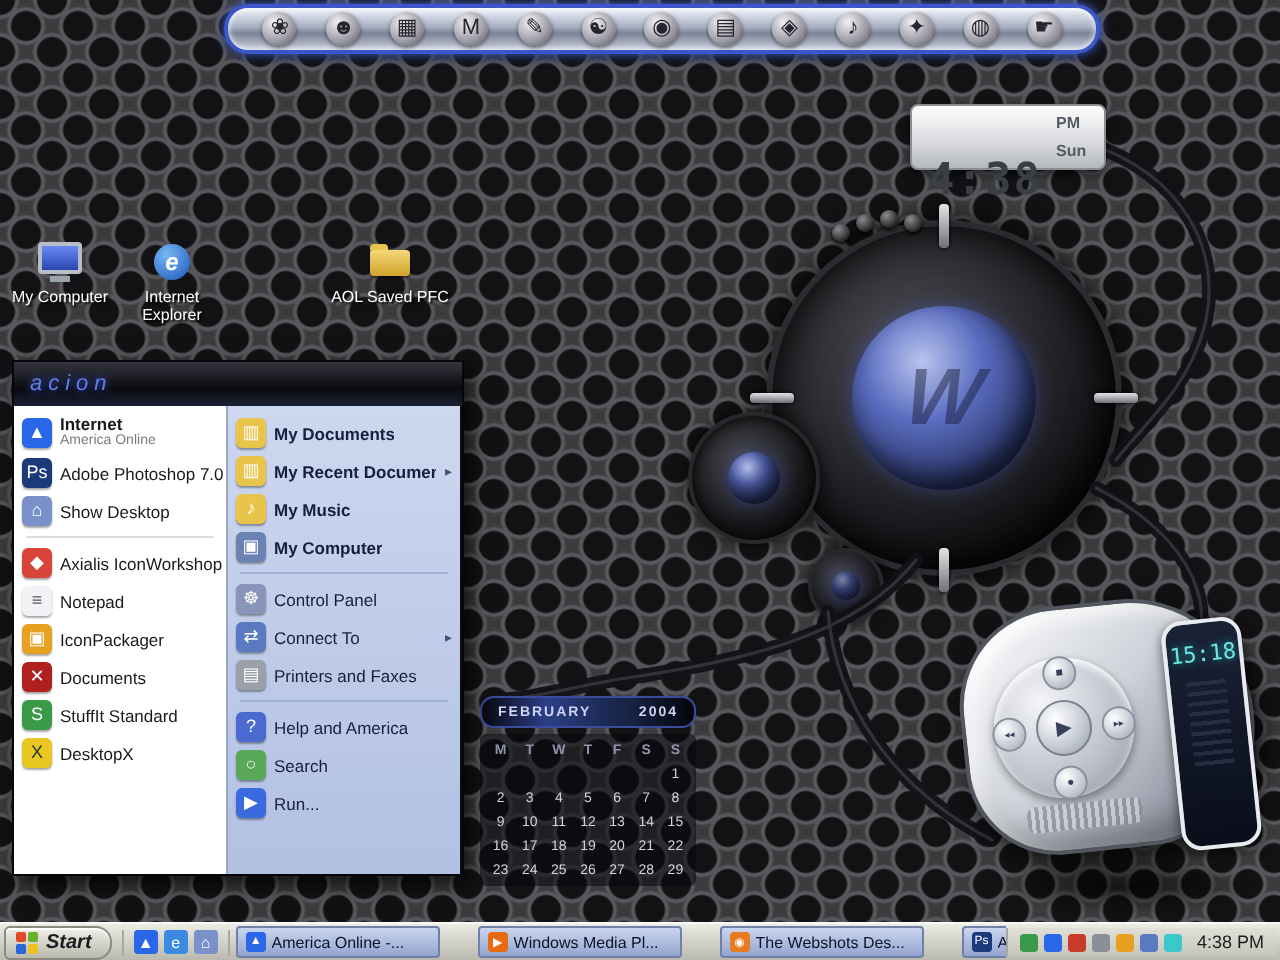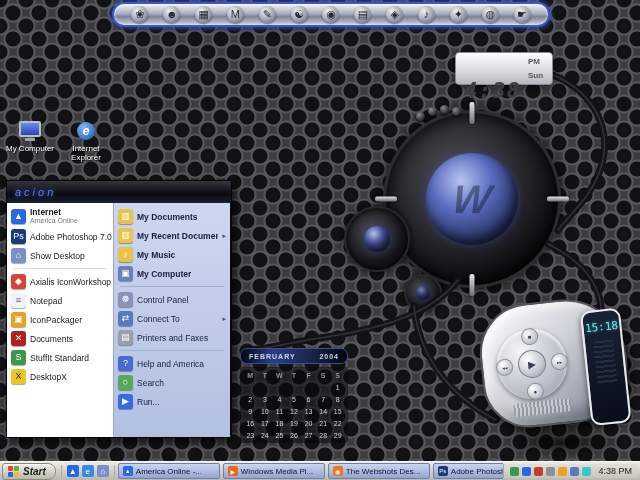--- a/index.html
+++ b/index.html
@@ -27,21 +27,21 @@
     box-shadow:0 1px 2px rgba(0,0,0,.5);
     display:flex;align-items:center;justify-content:center;font-size:11px;line-height:1;color:#26262e;}
 
   
   .clock{position:absolute;left:455px;top:52px;width:96px;height:31px;z-index:4;
     border-radius:4px;border:1px solid #8a8d94;
     background:linear-gradient(#fdfdfd,#d8dade 60%,#b4b7bd);
     box-shadow:0 2px 5px rgba(0,0,0,.65),inset 0 1px 0 #fff;
     display:flex;align-items:center;}
   .clock-time{font-family:"DejaVu Sans Mono",monospace;font-size:22px;font-weight:bold;
-    font-style:italic;color:#3a3f46;letter-spacing:1px;margin-left:8px;line-height:1;margin-top:45px;}
+    color:#3a3f46;letter-spacing:1px;margin-left:8px;line-height:1;margin-top:45px;}
   .clock-side{margin-left:7px;height:23px;display:flex;flex-direction:column;
     justify-content:space-between;font-size:8px;font-weight:bold;color:#555a62;}
 
   
   .sp{position:absolute;border-radius:50%;z-index:2;}
   .sp-big{left:383px;top:110px;width:172px;height:172px;
     background:radial-gradient(circle at 40% 35%,#4b4b50,#1b1b1f 58%,#060607 78%);
     border:3px solid #2c2c30;box-shadow:0 0 14px rgba(0,0,0,.85),inset 0 0 20px #000;}
   .sp-med{left:344px;top:206px;width:62px;height:62px;
     background:radial-gradient(circle at 40% 35%,#45454a,#17171a 60%,#060607);
@@ -164,21 +164,21 @@
     box-shadow:inset 0 1px 0 #fff;display:flex;align-items:center;gap:4px;
     font-size:10px;font-weight:bold;font-style:italic;color:#1c1c1c;cursor:pointer;}
   .flag{width:11px;height:11px;position:relative;flex:0 0 auto;}
   .flag i{position:absolute;width:5px;height:5px;border-radius:1px;}
   .flag .r{left:0;top:0;background:#e04a2a;} .flag .g{right:0;top:0;background:#6ab02a;}
   .flag .b{left:0;bottom:0;background:#2a66d8;} .flag .y{right:0;bottom:0;background:#f0c020;}
   .qlaunch{display:flex;gap:3px;margin:0 3px;padding:0 5px;height:13px;align-items:center;
     border-left:1px solid #a8a89e;border-right:1px solid #a8a89e;}
   .ql-icon{width:12px;height:12px;border-radius:2px;font-size:8px;color:#fff;cursor:pointer;
     display:flex;align-items:center;justify-content:center;}
-  .tb-windows{display:flex;gap:3px;flex:1;overflow:hidden;}
+  .tb-windows{display:flex;gap:19px;flex:1;overflow:hidden;}
   .tb-btn{width:92px;height:14px;border-radius:2px;border:1px solid #7080a8;flex:0 0 auto;cursor:pointer;
     background:linear-gradient(#cad6f0,#93a4ce);display:flex;align-items:center;gap:3px;padding:0 4px;}
   .tb-ic{width:10px;height:10px;border-radius:2px;flex:0 0 auto;font-size:6px;color:#fff;
     display:flex;align-items:center;justify-content:center;}
   .tb-label{font-size:8px;color:#0c1428;white-space:nowrap;overflow:hidden;}
   .tray{display:flex;align-items:center;gap:3px;height:14px;margin-right:2px;padding:0 6px;
     border-left:1px solid #a8a89e;background:linear-gradient(#e0e0d8,#c6c6bc);}
   .tray-ic{width:9px;height:9px;border-radius:2px;cursor:pointer;}
   .tray-time{font-size:9px;color:#1c1c1c;margin-left:4px;white-space:nowrap;}
 </style>
@@ -257,20 +257,28 @@
       <span>My Computer</span>
     </div>
   </div>
   <div class="dicon" style="left:58px;">
     <div class="di-img">
       <div class="di-ie">e</div>
     </div>
     <div class="di-label">
       <span>Internet</span>
       <span>Explorer</span>
+    </div>
+  </div>
+  <div class="dicon" style="left:164px;width:62px;">
+    <div class="di-img">
+        <div class="di-folder"></div>
+      </div>
+    <div class="di-label">
+      <span>AOL Saved PFC</span>
     </div>
   </div>
 
   <div class="calendar">
     <div class="cal-header">
       <span>FEBRUARY</span>
       <span>2004</span>
     </div>
     <div class="cal-grid" id="calGrid">
         <div class="cal-cell hdr">M</div>

